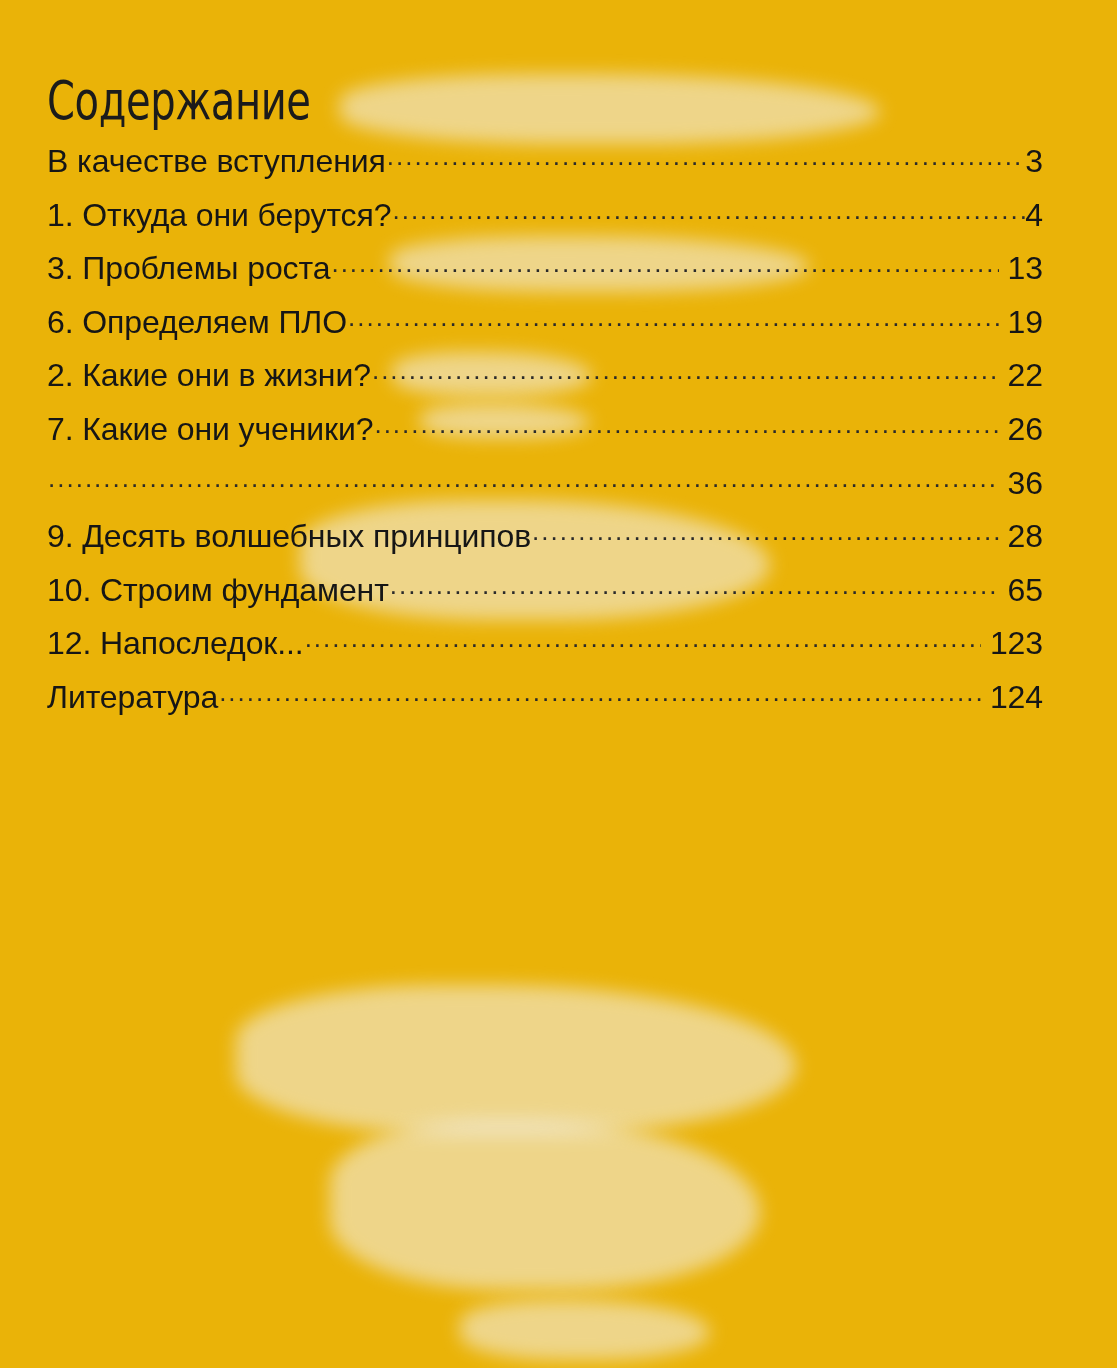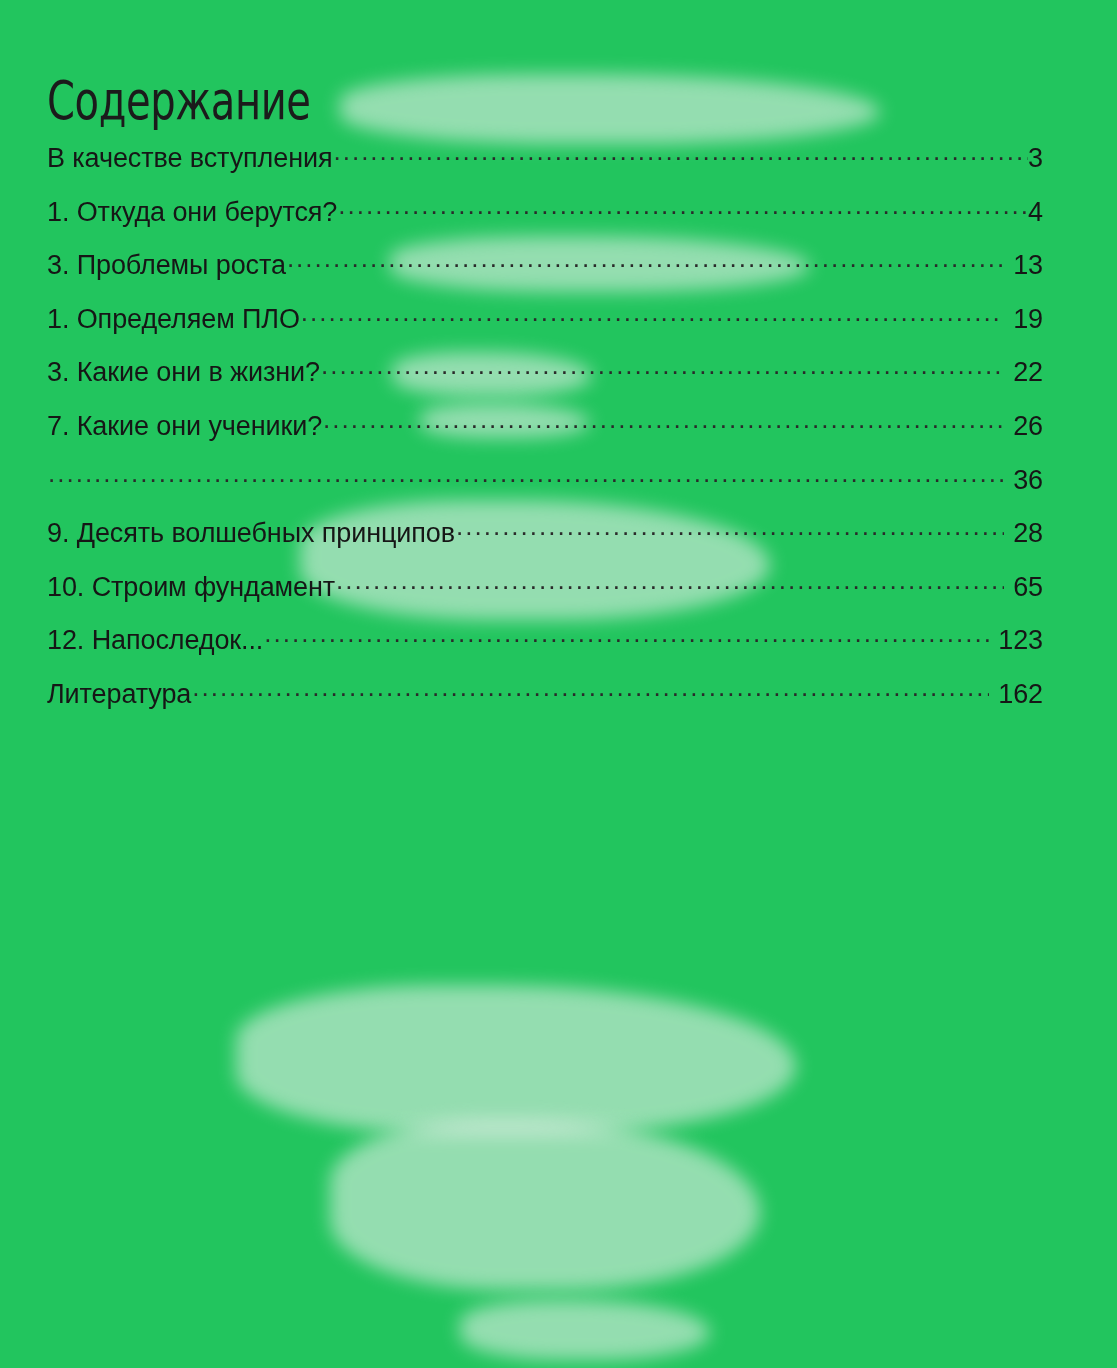--- a/index.html
+++ b/index.html
@@ -13,21 +13,21 @@
     background: #ffffff;
     font-family: "Liberation Sans", sans-serif;
     overflow: hidden;
     position: relative;
   }
 
   
   .page {
     position: absolute;
     inset: 0;
-    background: #22c55e;
+    background: #eab308;
   }
 
   
   .ghost {
     position: absolute;
     border-radius: 40% 60% 50% 45%;
     background: #f2f2f3;
     filter: blur(9px);
     opacity: .55;
     pointer-events: none;
@@ -67,21 +67,21 @@
     position: absolute;
     left: 47px;
     top: 140px;
     width: 996px;
   }
 
   .toc-entry {
     display: flex;
     align-items: baseline;
     height: 53.6px;
-    font-size: 27px;
+    font-size: 32px;
     font-weight: 400;
     color: #161616;
     letter-spacing: -0.1px;
     white-space: nowrap;
   }
 
   .entry-title {
     flex: 0 0 auto;
   }
 
@@ -142,26 +142,26 @@
           <span class="entry-title">1. Откуда они берутся?</span>
           <span class="leader"></span>
           <span class="entry-page">4</span>
         </div>
         <div class="toc-entry wide">
           <span class="entry-title">3. Проблемы роста</span>
           <span class="leader"></span>
           <span class="entry-page">13</span>
         </div>
         <div class="toc-entry wide">
-          <span class="entry-title">1. Определяем ПЛО</span>
+          <span class="entry-title">6. Определяем ПЛО</span>
           <span class="leader"></span>
           <span class="entry-page">19</span>
         </div>
         <div class="toc-entry wide">
-          <span class="entry-title">3. Какие они в жизни?</span>
+          <span class="entry-title">2. Какие они в жизни?</span>
           <span class="leader"></span>
           <span class="entry-page">22</span>
         </div>
         <div class="toc-entry wide">
           <span class="entry-title">7. Какие они ученики?</span>
           <span class="leader"></span>
           <span class="entry-page">26</span>
         </div>
         <div class="toc-entry wide">
           <span class="leader"></span>
@@ -178,18 +178,18 @@
           <span class="entry-page">65</span>
         </div>
         <div class="toc-entry wide">
           <span class="entry-title">12. Напоследок...</span>
           <span class="leader"></span>
           <span class="entry-page">123</span>
         </div>
         <div class="toc-entry wide">
           <span class="entry-title">Литература</span>
           <span class="leader"></span>
-          <span class="entry-page">162</span>
+          <span class="entry-page">124</span>
         </div>
       </div>
 
   </div>
 </div>
 
 </body></html>

